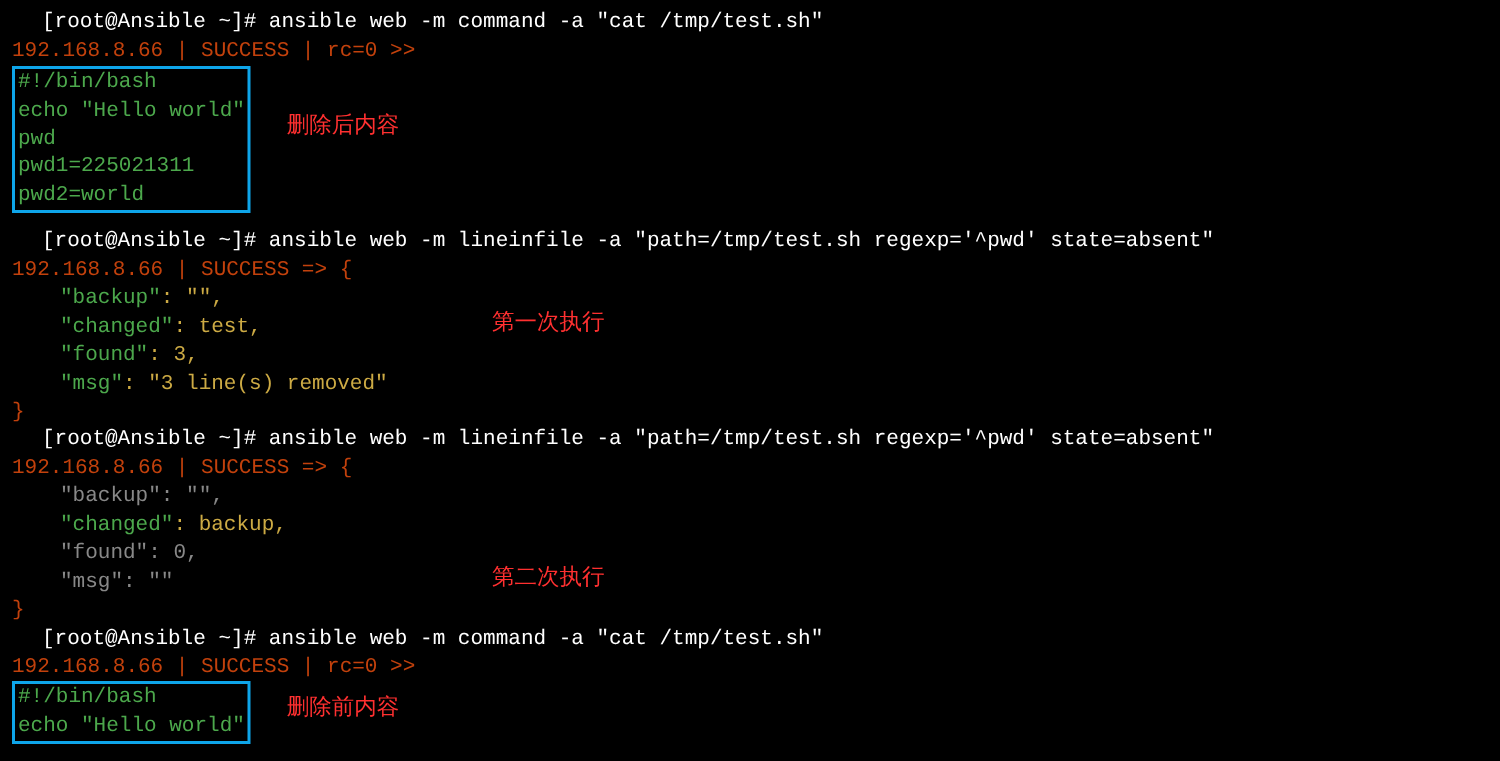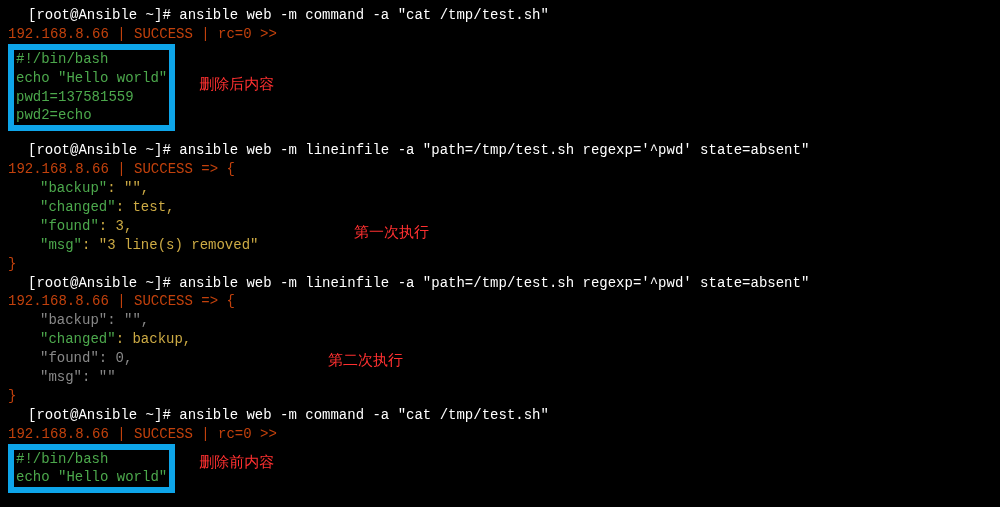--- a/index.html
+++ b/index.html
@@ -22,21 +22,21 @@
       color: #fff;
       margin-left: 20px;
     }
     .success-header {
       color: #c2410c;
     }
     .file-content {
       color: #4ca84c;
     }
     .red-box {
-      border: 6px solid #0ea5e9;
+      border: 2px solid #0ea5e9;
       display: inline-block;
       padding: 0 2px;
     }
     .annotation {
       color: #ff3030;
       font-family: 'Microsoft YaHei', sans-serif;
       font-size: 15px;
       position: absolute;
     }
     .json-key {
@@ -65,45 +65,46 @@
 
 <div class="wrap">
 
   <div class="prompt-line">[root@Ansible ~]# ansible web -m command -a "cat /tmp/test.sh"</div>
   <div class="success-header">192.168.8.66 | SUCCESS | rc=0 &gt;&gt;</div>
 
   <div class="flex-row">
     <div class="red-box">
       <div class="file-content">#!/bin/bash</div>
       <div class="file-content">echo "Hello world"</div>
-      <div class="file-content">pwd1=137581559</div>
-      <div class="file-content">pwd2=echo</div>
+      <div class="file-content">pwd</div>
+      <div class="file-content">pwd1=225021311</div>
+      <div class="file-content">pwd2=world</div>
     </div>
     <div class="annotation" style="position:static; margin-top:30px;">删除后内容</div>
   </div>
 
   <div style="height:10px;"></div>
 
   <div class="prompt-line">[root@Ansible ~]# ansible web -m lineinfile -a "path=/tmp/test.sh regexp='^pwd' state=absent"</div>
   <div class="success-header">192.168.8.66 | SUCCESS =&gt; {</div>
   <div class="indent"><span class="json-key">"backup"</span><span class="json-val">: "", </span></div>
   <div class="indent"><span class="json-key">"changed"</span><span class="json-val">: test, </span></div>
   <div class="indent"><span class="json-key">"found"</span><span class="json-val">: 3, </span></div>
   <div class="indent"><span class="json-key">"msg"</span><span class="json-val">: "3 line(s) removed"</span></div>
   <div class="success-header">}</div>
-  <div class="annotation" style="left:320px; top:216px;margin-left:26px;">第一次执行</div>
+  <div class="annotation" style="left:320px; top:199px;">第一次执行</div>
 
   <div class="prompt-line">[root@Ansible ~]# ansible web -m lineinfile -a "path=/tmp/test.sh regexp='^pwd' state=absent"</div>
   <div class="success-header">192.168.8.66 | SUCCESS =&gt; {</div>
   <div class="indent"><span class="json-muted">"backup"</span><span class="json-muted">: "", </span></div>
   <div class="indent"><span class="json-key">"changed"</span><span class="json-val">: backup, </span></div>
   <div class="indent"><span class="json-muted">"found"</span><span class="json-muted">: 0, </span></div>
   <div class="indent"><span class="json-muted">"msg"</span><span class="json-muted">: ""</span></div>
   <div class="success-header">}</div>
-  <div class="annotation" style="left:320px; top:344px;">第二次执行</div>
+  <div class="annotation" style="left:320px; top:369px;">第二次执行</div>
 
   <div class="prompt-line">[root@Ansible ~]# ansible web -m command -a "cat /tmp/test.sh"</div>
   <div class="success-header">192.168.8.66 | SUCCESS | rc=0 &gt;&gt;</div>
 
   <div class="flex-row">
     <div class="red-box">
       <div class="file-content">#!/bin/bash</div>
       <div class="file-content">echo "Hello world"</div>
     </div>
     <div class="annotation" style="position:static; margin-top:8px;">删除前内容</div>

